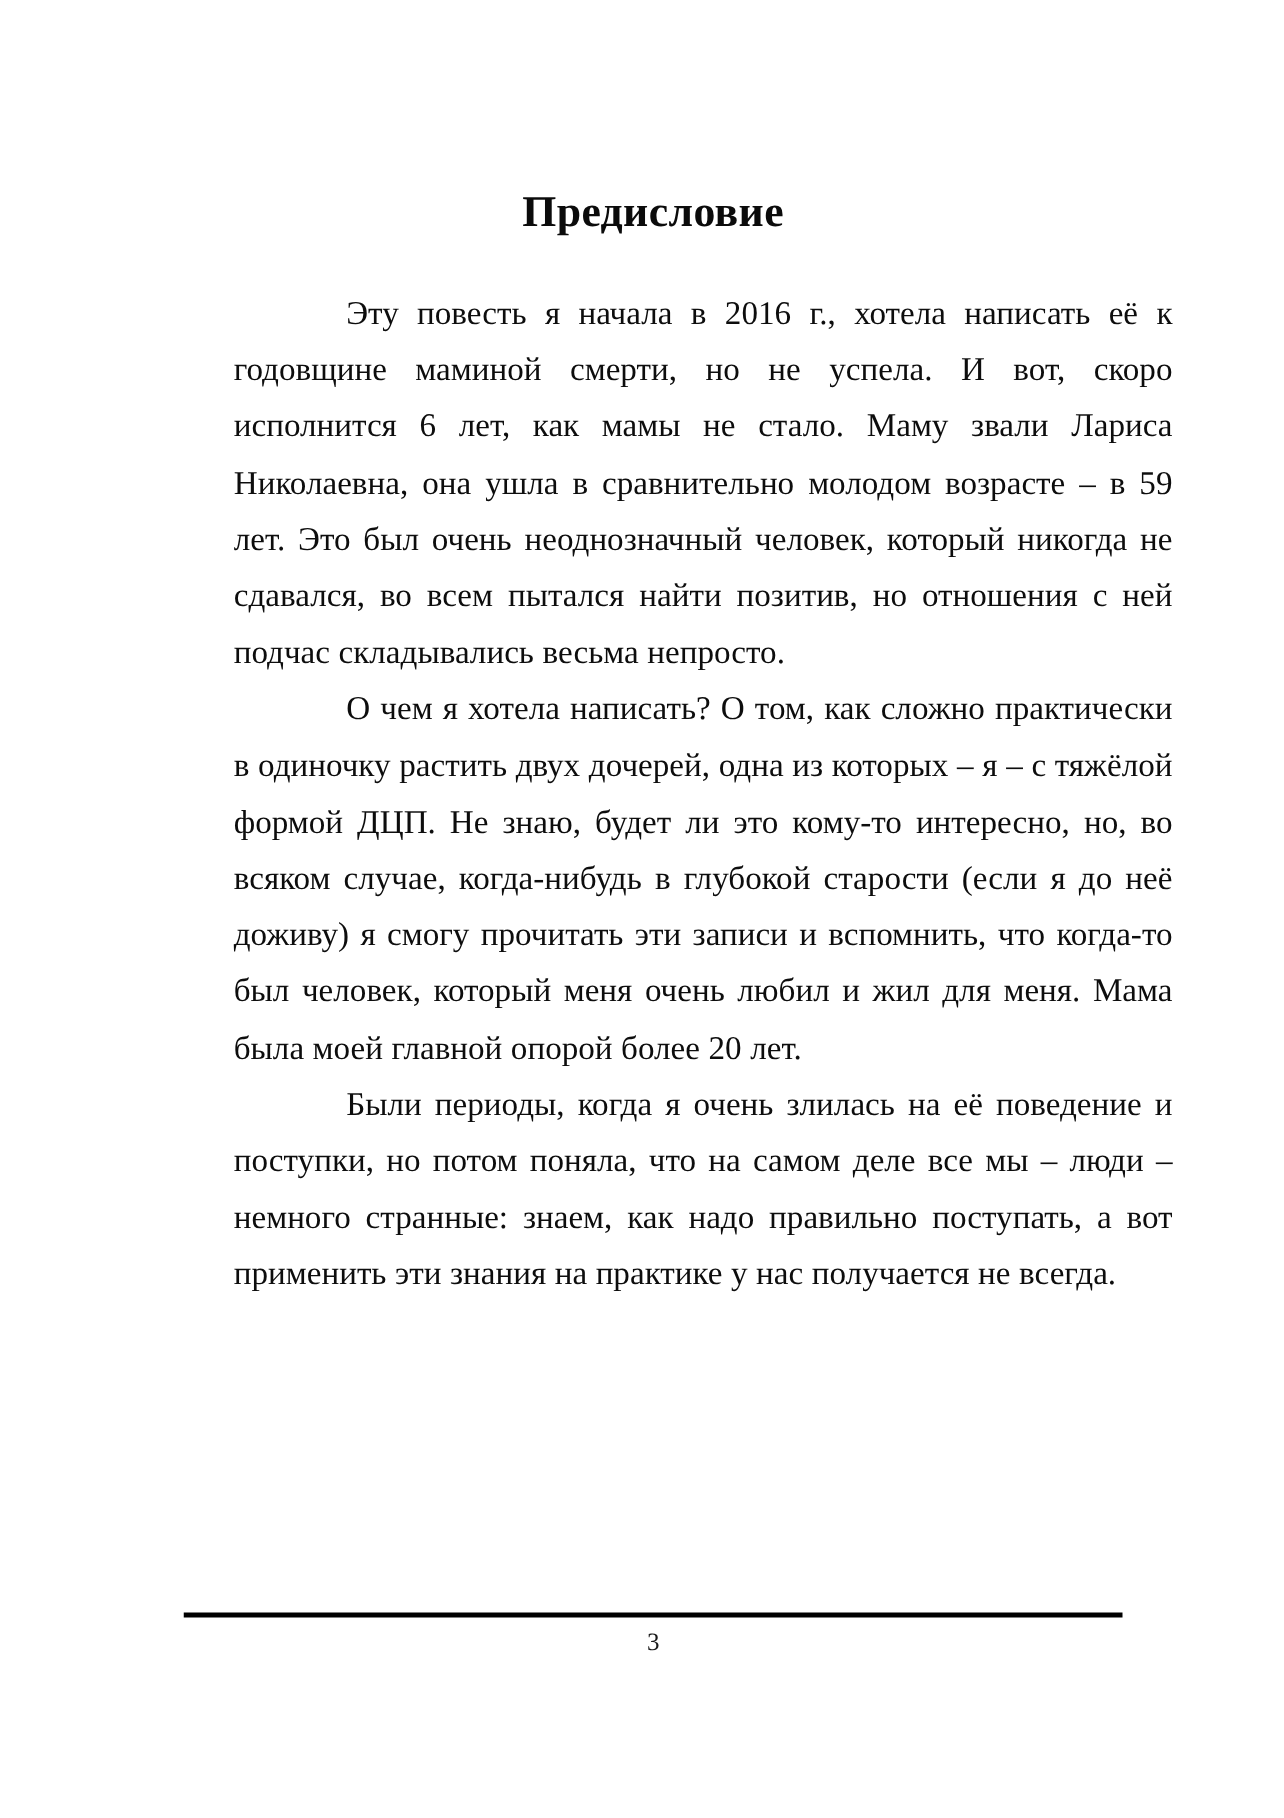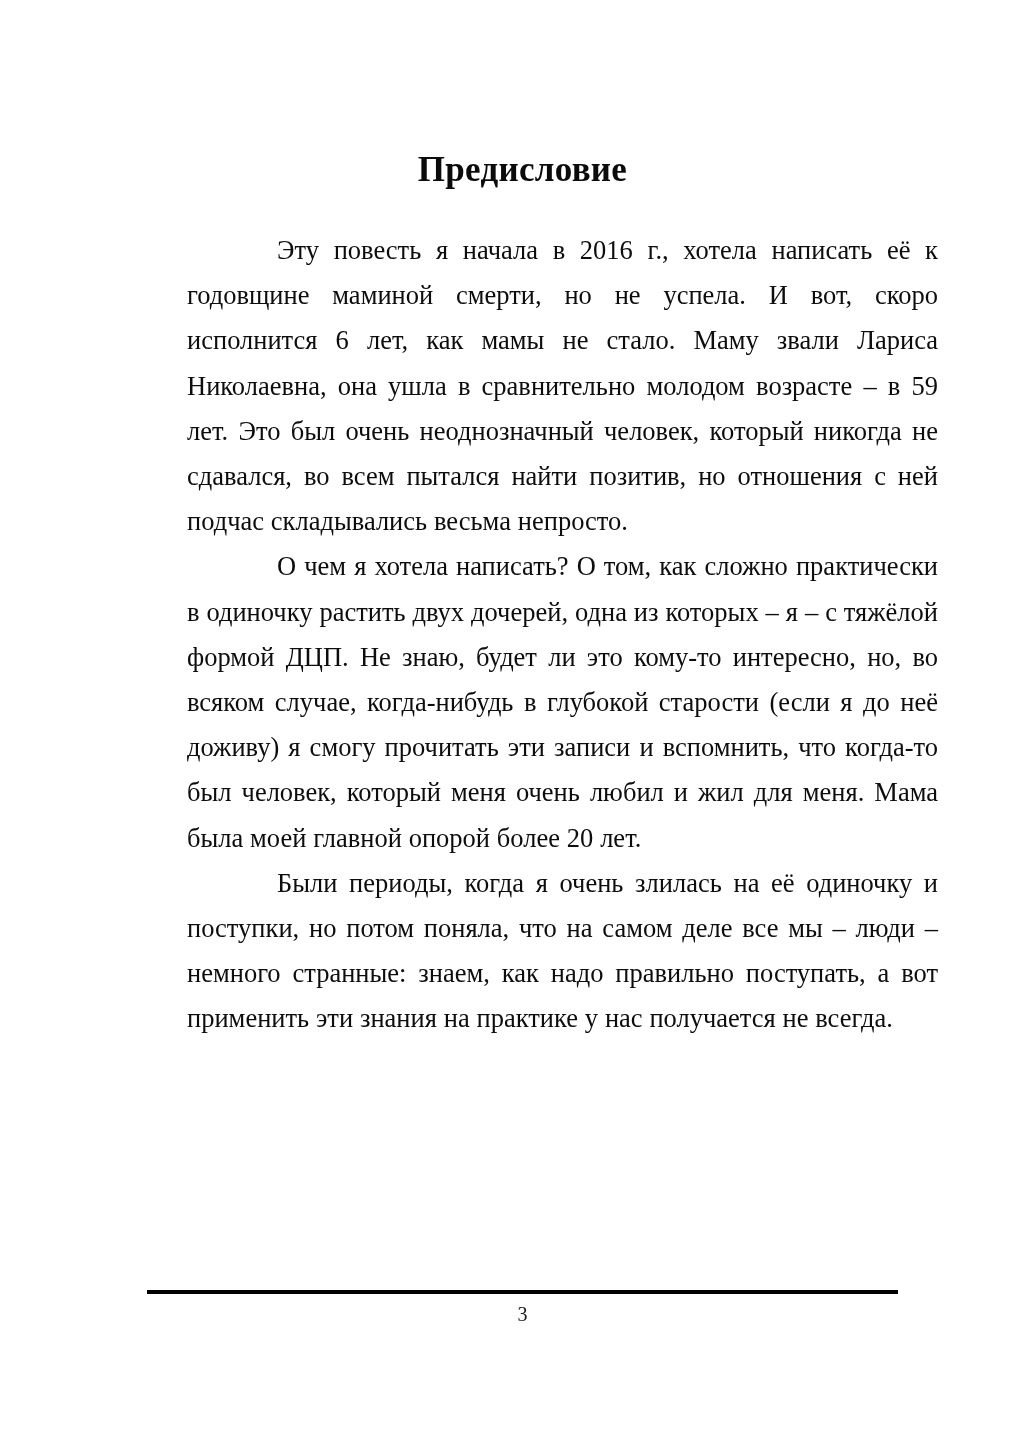--- a/index.html
+++ b/index.html
@@ -86,21 +86,21 @@
 
 <div class="page">
 
   <div class="content-frame">
 
     <h1 class="doc-title">Предисловие</h1>
 
     <div class="body-text">
       <p class="para">Эту повесть я начала в 2016 г., хотела написать её к годовщине маминой смерти, но не успела. И вот, скоро исполнится 6 лет, как мамы не стало. Маму звали Лариса Николаевна, она ушла в сравнительно молодом возрасте – в 59 лет. Это был очень неоднозначный человек, который никогда не сдавался, во всем пытался найти позитив, но отношения с ней подчас складывались весьма непросто.</p>
       <p class="para">О чем я хотела написать? О том, как сложно практически в одиночку растить двух дочерей, одна из которых – я – с тяжёлой формой ДЦП. Не знаю, будет ли это кому-то интересно, но, во всяком случае, когда-нибудь в глубокой старости (если я до неё доживу) я смогу прочитать эти записи и вспомнить, что когда-то был человек, который меня очень любил и жил для меня. Мама была моей главной опорой более 20 лет.</p>
-      <p class="para">Были периоды, когда я очень злилась на её одиночку и поступки, но потом поняла, что на самом деле все мы – люди – немного странные: знаем, как надо правильно поступать, а вот применить эти знания на практике у нас получается не всегда.</p>
+      <p class="para">Были периоды, когда я очень злилась на её поведение и поступки, но потом поняла, что на самом деле все мы – люди – немного странные: знаем, как надо правильно поступать, а вот применить эти знания на практике у нас получается не всегда.</p>
     </div>
 
   </div>
 
   <div class="footer-rule"></div>
 
   <div class="page-number">3</div>
 
 </div>
 

